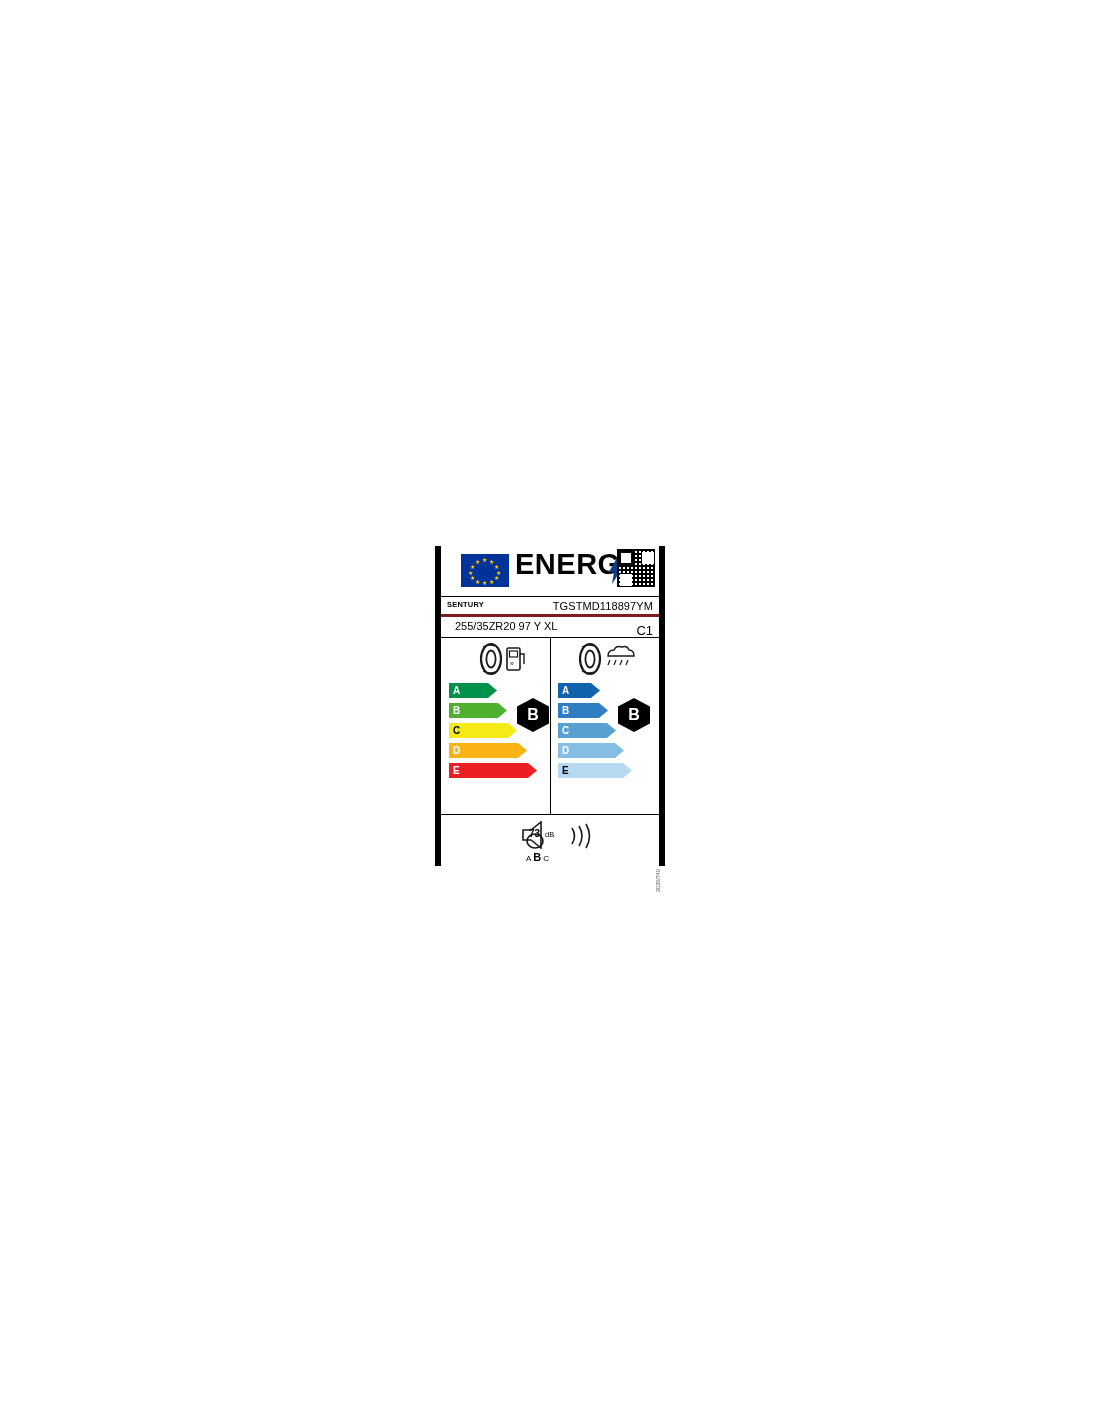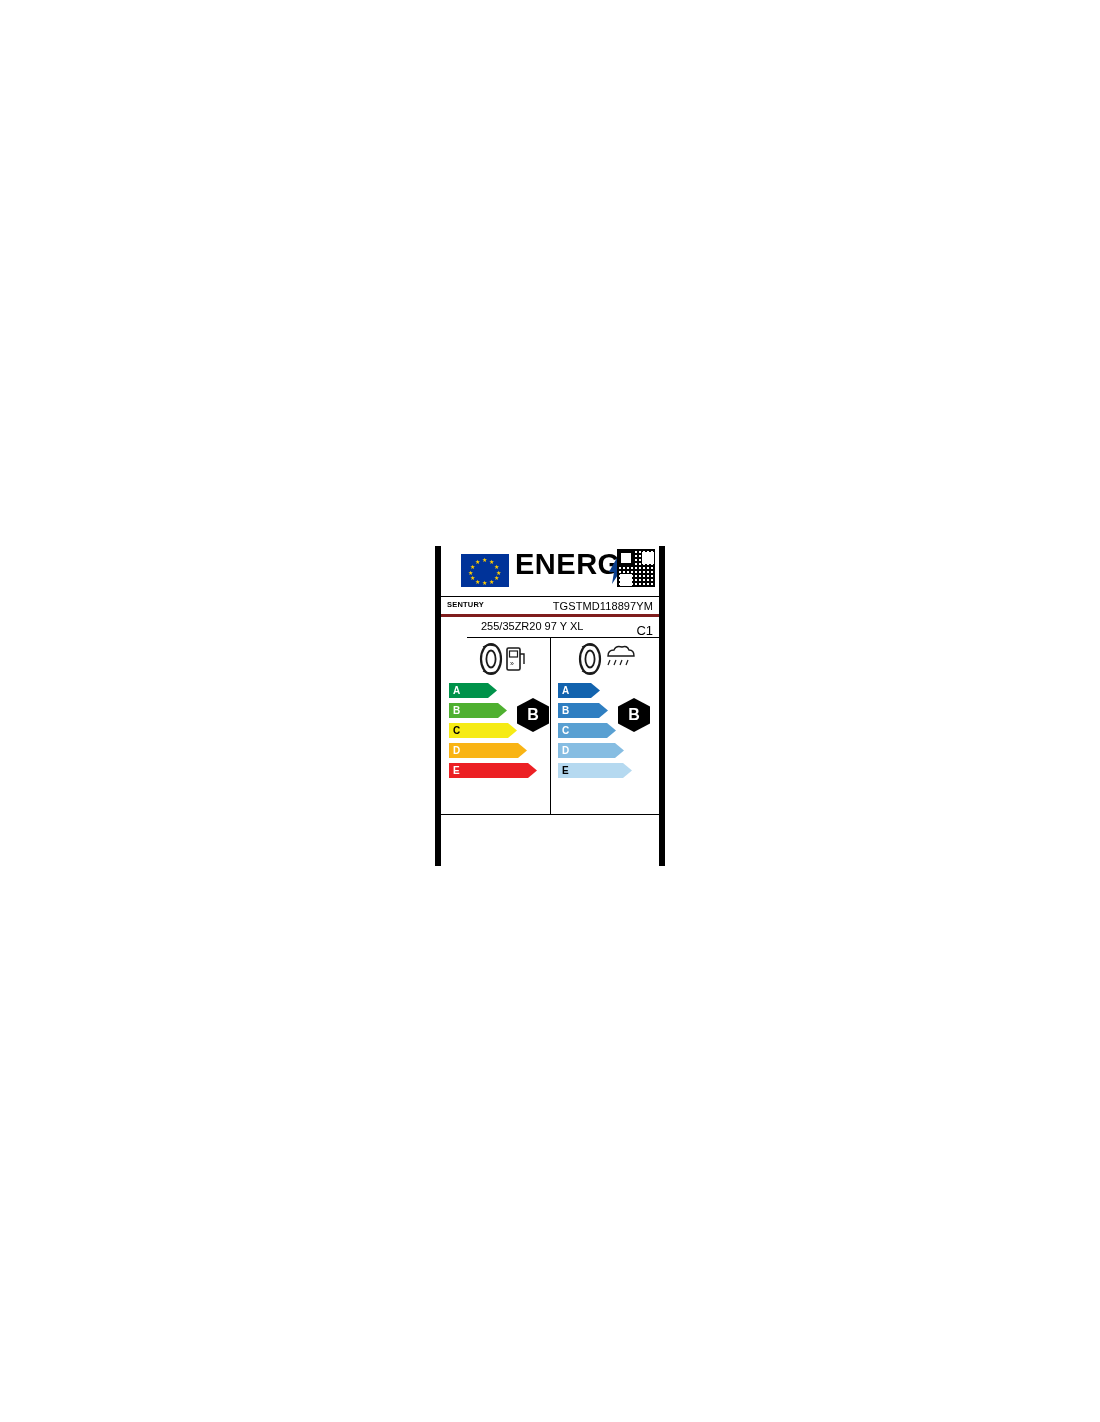--- a/index.html
+++ b/index.html
@@ -123,21 +123,20 @@
     top: 3px;
     font-size: 11px;
     letter-spacing: 0.1px;
   }
 
   
   .size-row {
     position: relative;
     height: 20px;
     border-bottom: 1px solid #000;
-    margin-left: 26px;
   }
   .size {
     position: absolute;
     left: 14px;
     top: 3px;
     font-size: 11px;
     color: #000;
   }
   .classcode {
     position: absolute;
@@ -406,15 +405,34 @@
           <div class="arrow">
             <div class="shape" style="width:74px;background:#B5D9F0;"></div>
             <div class="letter dark">E</div>
           </div>
         </div>
 
         <div class="result right-res">B</div>
       </div>
     </div>
 
+    <div class="noise">
+      <div class="noise-wrap">
+        <svg class="speaker" viewBox="0 0 44 28">
+          <polygon points="2,9 10,9 20,1 20,27 10,19 2,19" fill="#ffffff" stroke="#1a1a1a" stroke-width="1.6"></polygon>
+          <ellipse cx="14" cy="20" rx="8" ry="7" fill="none" stroke="#1a1a1a" stroke-width="1.6"></ellipse>
+        </svg>
+        <div class="db-text">73</div>
+        <div class="db-unit">dB</div>
+        <svg class="waves" viewBox="0 0 26 26">
+          <path d="M5 5 q5 8 0 16" fill="none" stroke="#1a1a1a" stroke-width="1.6"></path>
+          <path d="M12 3 q6 10 0 20" fill="none" stroke="#1a1a1a" stroke-width="1.6"></path>
+          <path d="M19 1 q7 12 0 24" fill="none" stroke="#1a1a1a" stroke-width="1.6"></path>
+        </svg>
+        <div class="noise-classes">
+          <span>A</span><span class="sel">B</span><span>C</span>
+        </div>
+      </div>
+      <div class="vertical-code">2020/740</div>
+    </div>
 
   </div>
 </div>
 
 </body></html>

